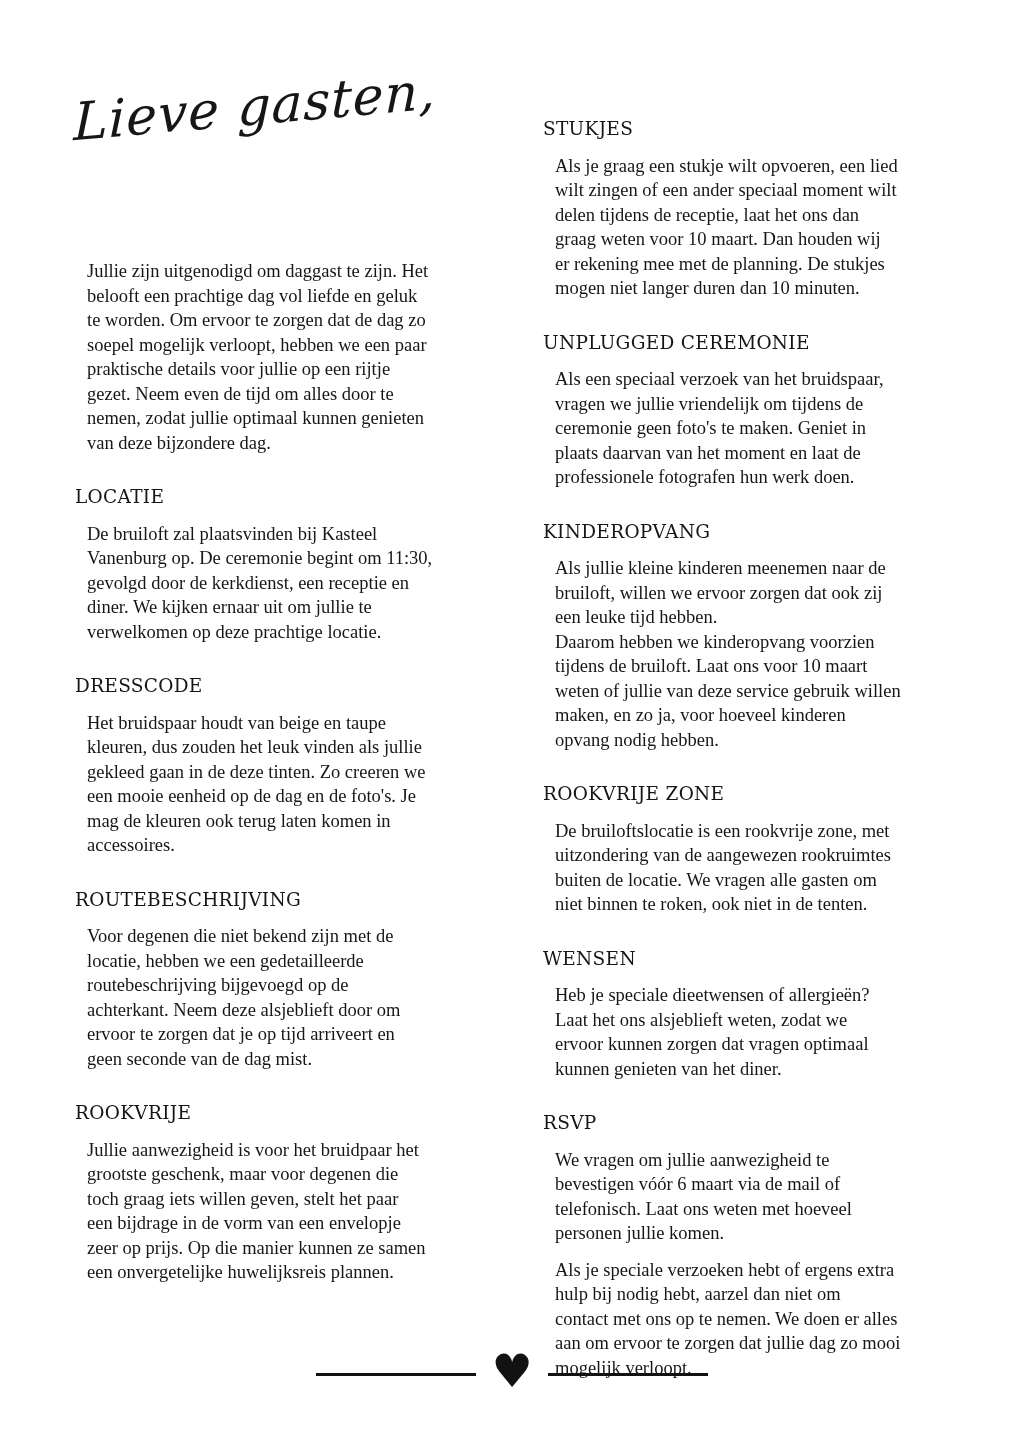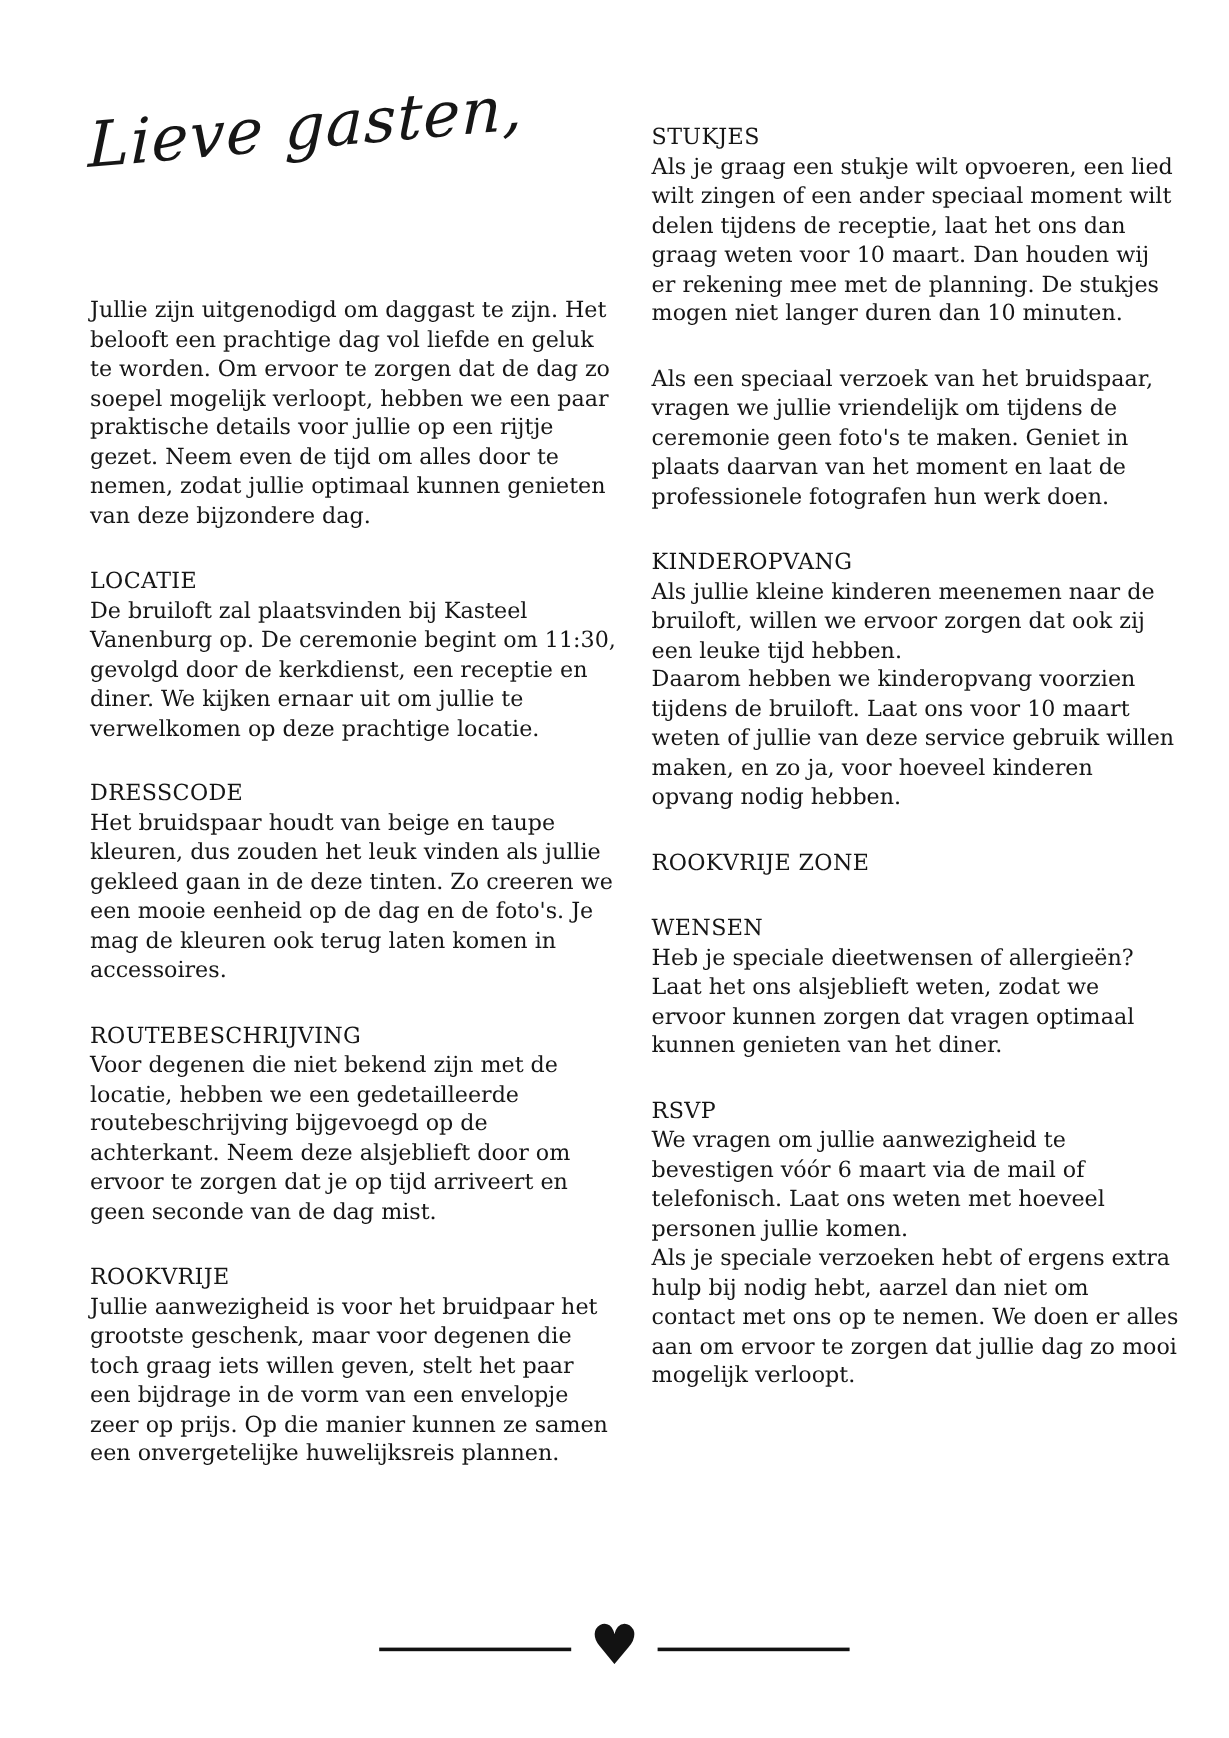--- a/index.html
+++ b/index.html
@@ -25,32 +25,33 @@
     transform-origin: left top;
     white-space: nowrap;
   }
   .col {
     position: absolute;
     width: 468px;
     font-size: 18.5px;
     line-height: 24.5px;
   }
   .col-left  { left: 75px;  top: 247px; }
-  .col-right { left: 543px; top: 103px; }
+  .col-right { left: 543px; top: 117px; }
   .col > * + * { margin-top: 30px; }
   .section h2 {
     margin: 0;
     font-size: 18.5px;
     font-weight: normal;
     line-height: 24.5px;
     letter-spacing: 0.3px;
   }
   .section p, .para {
-    margin: 0;
+    margin: 12px;
     white-space: pre-line;
+    font-family: Liberation Serif, serif;
   }
   .divider {
     position: absolute;
     left: 0;
     top: 1348px;
     width: 1024px;
     height: 52px;
     display: flex;
     align-items: center;
     justify-content: center;
@@ -131,20 +132,21 @@
       <h2>STUKJES</h2>
       <p>Als je graag een stukje wilt opvoeren, een lied
 wilt zingen of een ander speciaal moment wilt
 delen tijdens de receptie, laat het ons dan
 graag weten voor 10 maart. Dan houden wij
 er rekening mee met de planning.  De stukjes
 mogen niet langer duren dan 10 minuten.</p>
     </section>
 
     <section class="section">
+      <h2>UNPLUGGED CEREMONIE</h2>
       <p>Als een speciaal verzoek van het bruidspaar,
 vragen we jullie vriendelijk om tijdens de
 ceremonie geen foto's te maken. Geniet in
 plaats daarvan van het moment en laat de
 professionele fotografen hun werk doen.</p>
     </section>
 
     <section class="section">
       <h2>KINDEROPVANG</h2>
       <p>Als jullie kleine kinderen meenemen naar de
@@ -152,20 +154,24 @@
 een leuke tijd hebben.
 Daarom hebben we kinderopvang voorzien
 tijdens de bruiloft.  Laat ons voor 10 maart
 weten of jullie van deze service gebruik willen
 maken, en zo ja, voor hoeveel kinderen
 opvang nodig hebben.</p>
     </section>
 
     <section class="section">
       <h2>ROOKVRIJE ZONE</h2>
+      <p>De bruiloftslocatie is een rookvrije zone, met
+uitzondering van de aangewezen rookruimtes
+buiten de locatie. We vragen alle gasten om
+niet binnen te roken, ook niet in de tenten.</p>
     </section>
 
     <section class="section">
       <h2>WENSEN</h2>
       <p>Heb je speciale dieetwensen of allergieën?
 Laat het ons alsjeblieft weten, zodat we
 ervoor kunnen zorgen dat vragen optimaal
 kunnen genieten van het diner.</p>
     </section>
 

